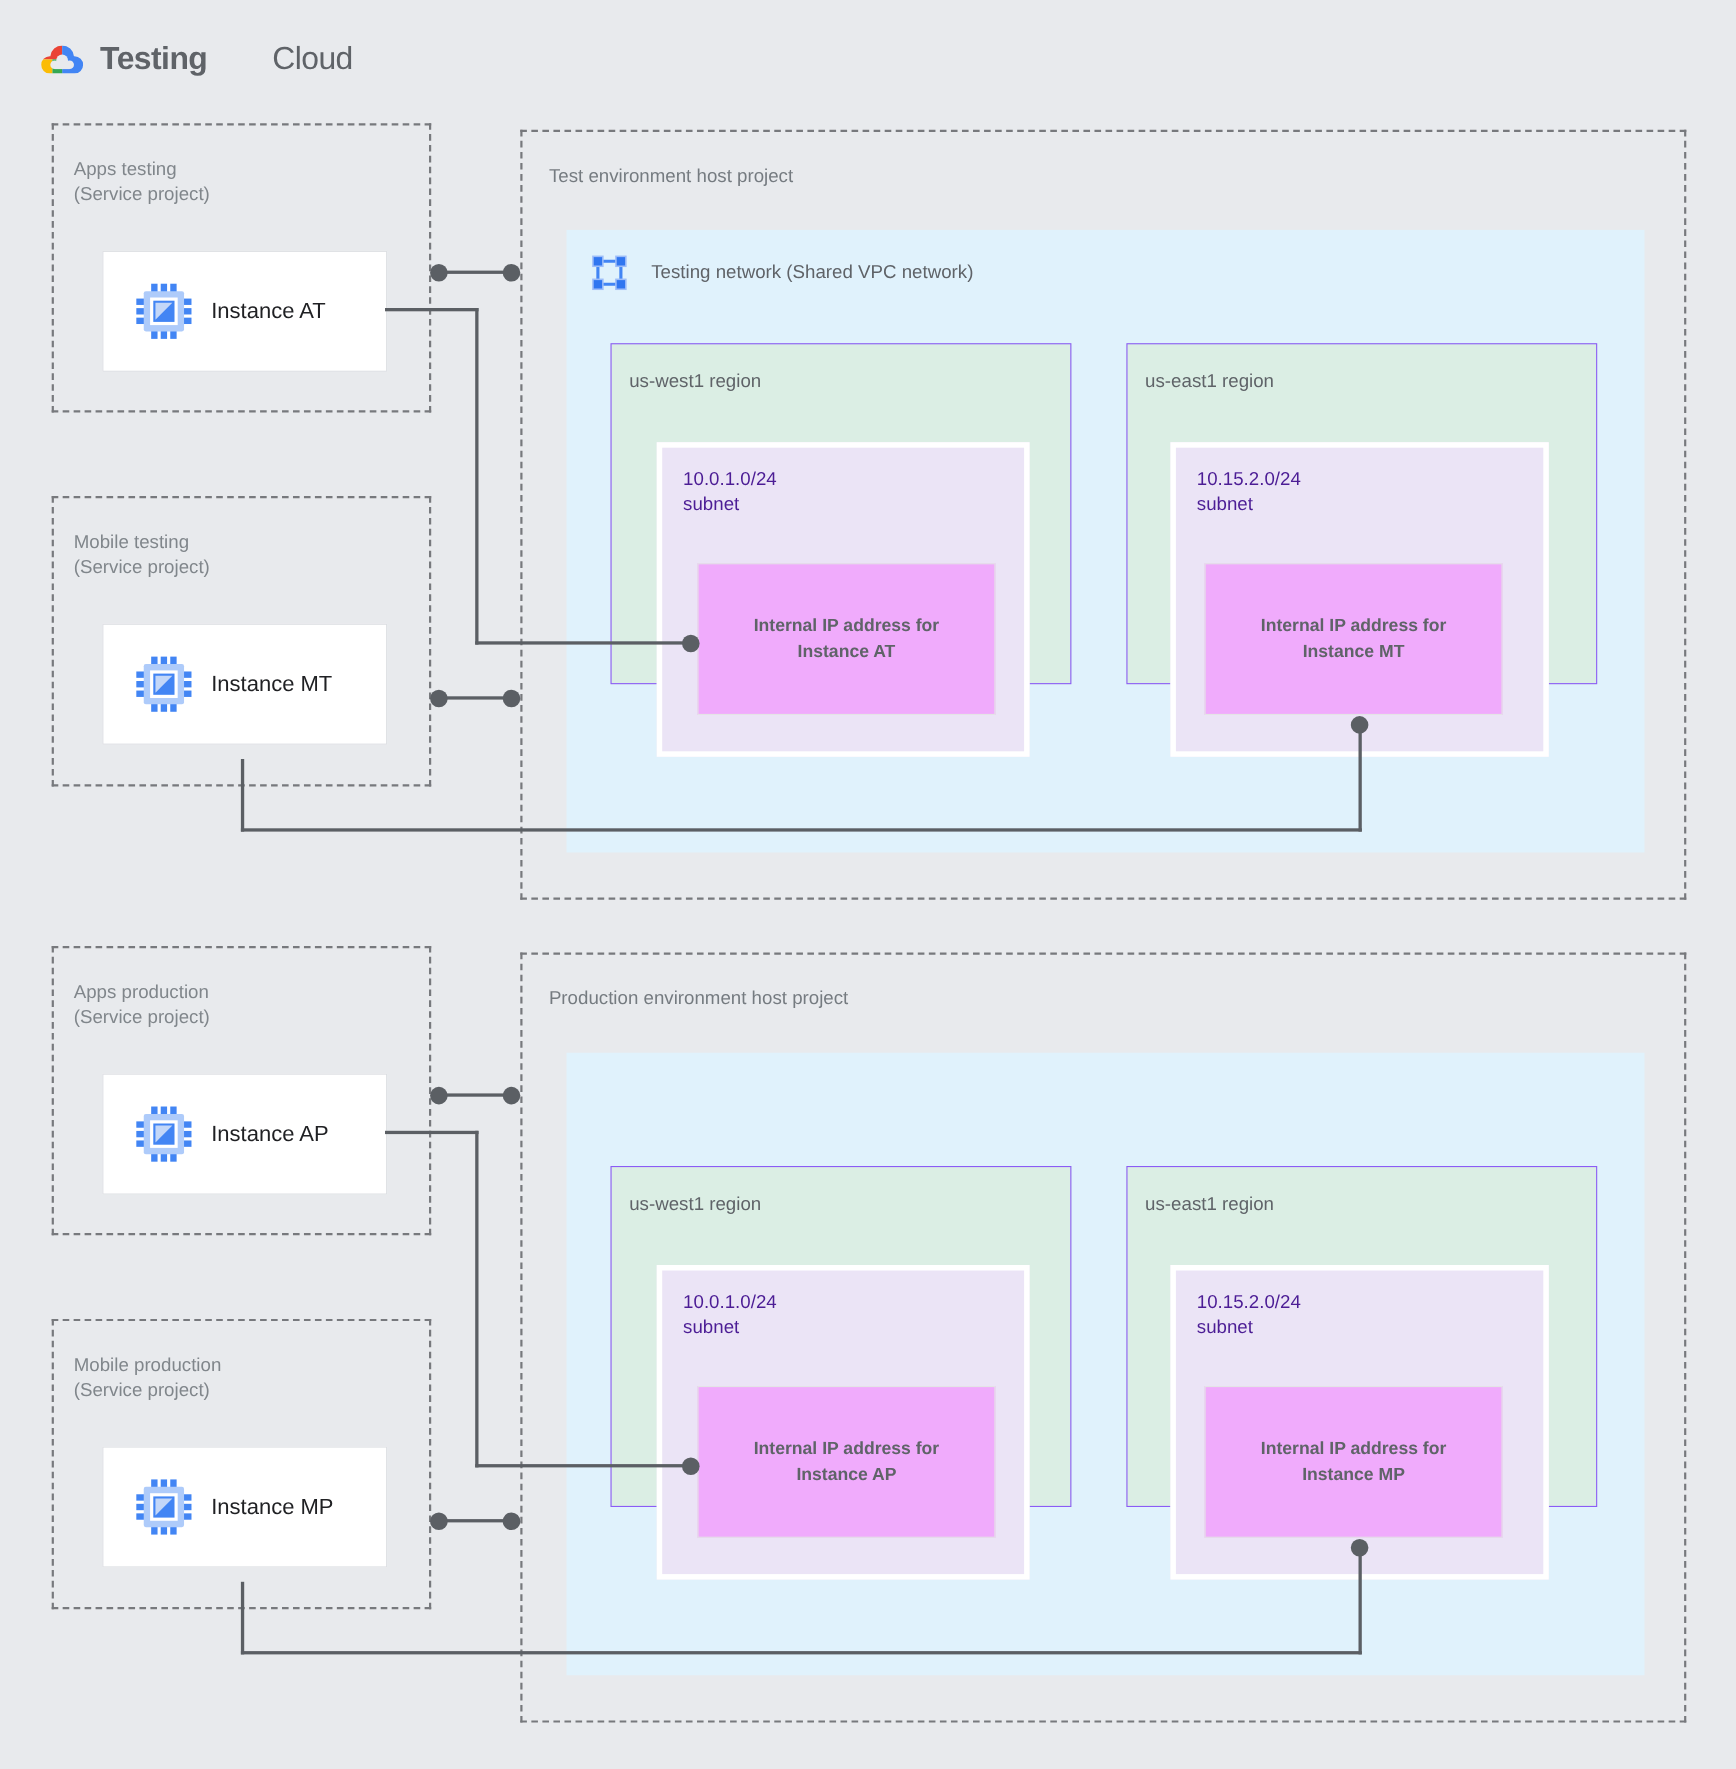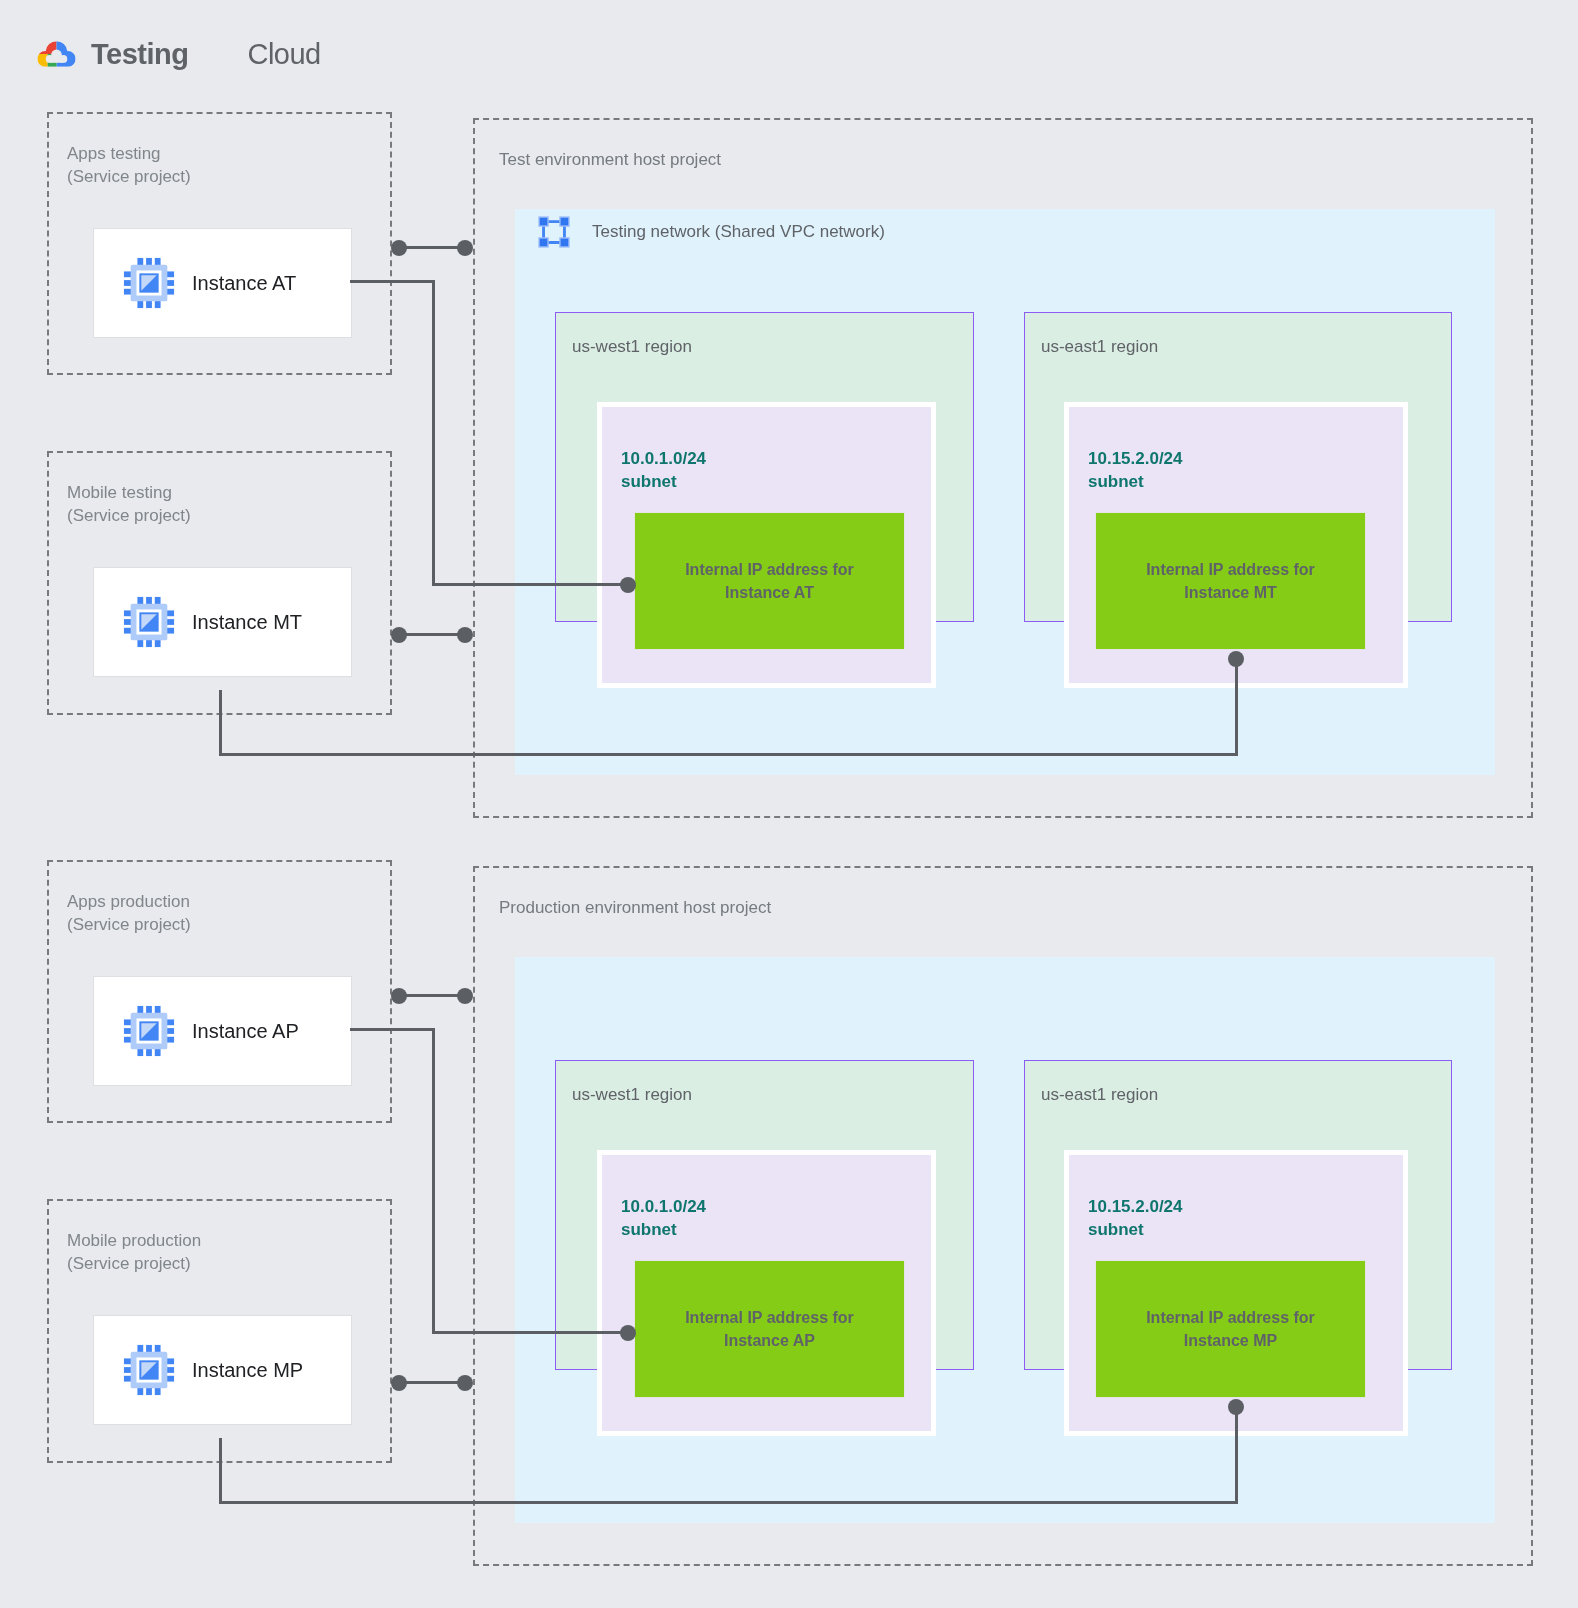--- a/index.html
+++ b/index.html
@@ -26,37 +26,37 @@
   .inst-card { position:absolute; left:44px; top:114px; width:259px; height:110px; background:#ffffff;
                border:1px solid #dddfe3; display:flex; align-items:center; gap:16px; padding-left:28px; }
   .inst-label { font-size:20px; color:#202124; }
 
   
   .host-box { position:absolute; left:473px; top:118px; width:1060px; height:700px; border:2px dashed #77797d; }
   .host-title { position:absolute; left:24px; top:30px; font-size:17px; color:#757b80; }
 
   
   .net-box { position:absolute; left:40px; top:89px; width:980px; height:566px; background:#e0f2fc; }
-  .net-head { position:absolute; left:20px; top:4px; display:flex; align-items:center; gap:19px; }
+  .net-head { position:absolute; left:20px; top:20px; display:flex; align-items:center; gap:19px; }
   .net-label { font-size:17px; color:#5f6368; }
 
   
   .region { position:absolute; top:103px; height:310px; background:#dbeee4; border:1px solid #8b5cf6; }
   .rg-west { left:40px;  width:419px; }
   .rg-east { left:509px; width:428px; }
   .rg-label { position:absolute; left:16px; top:24px; font-size:17px; color:#5f6368; }
 
   
   .subnet { position:absolute; top:89px; background:#ebe4f6; border:5px solid #ffffff; }
   .sn-west { left:41px; width:339px; height:286px; }
   .sn-east { left:39px; width:344px; height:286px; }
-  .sn-label { position:absolute; left:19px; top:40px; font-size:17px; line-height:23px; color:#0f766e;font-weight:bold; }
-
-  
-  .ip-card { position:absolute; top:105px; width:271px; height:138px; background:#84cc16; border:1px solid #e4e4e6;
+  .sn-label { position:absolute; left:19px; top:17px; font-size:17px; line-height:23px; color:#4c1d95; }
+
+  
+  .ip-card { position:absolute; top:105px; width:271px; height:138px; background:#f0abfc; border:1px solid #e4e4e6;
              display:flex; flex-direction:column; justify-content:center; align-items:center; text-align:center; }
   .ip-west { left:32px; }
   .ip-east { left:26px; }
   .ip-line { font-size:16px; font-weight:bold; color:#5f6368; line-height:23px; }
 
   
   .cline { position:absolute; background:#5b5f64; z-index:9; }
   .cdot  { position:absolute; width:16px; height:16px; border-radius:50%; background:#5b5f64; z-index:10; }
 
   

